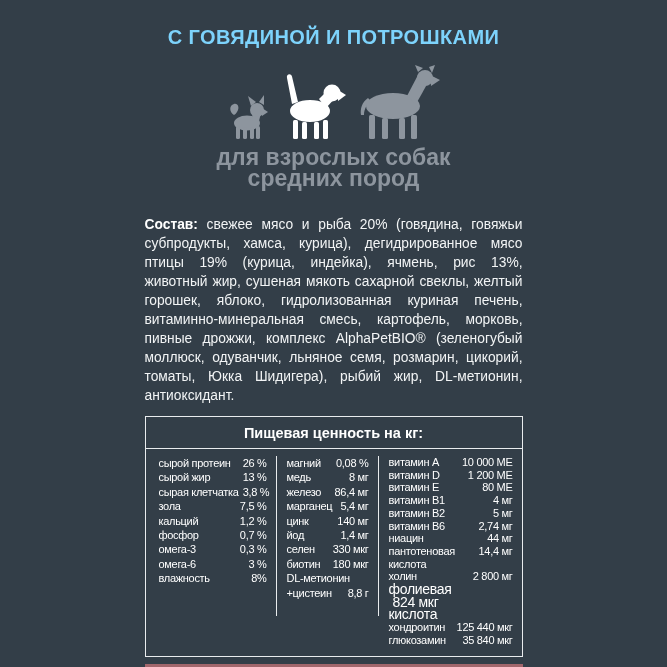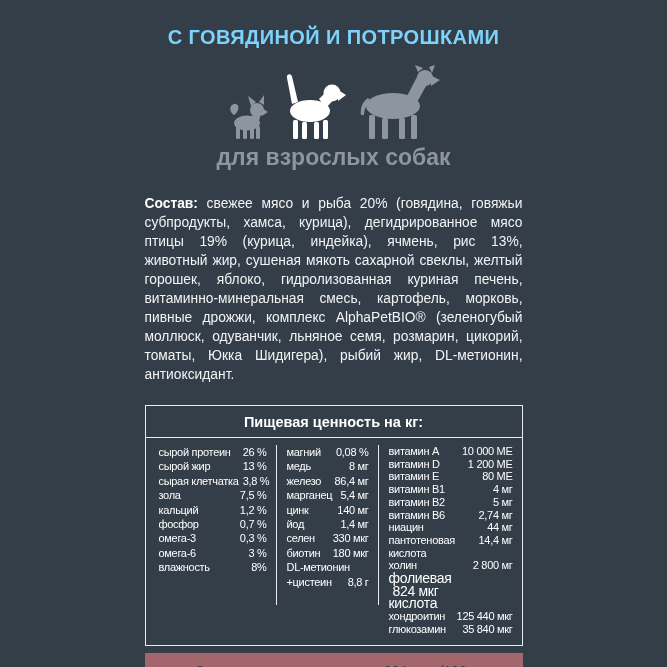--- a/index.html
+++ b/index.html
@@ -44,21 +44,21 @@
     margin-top: 26px;
     font-size: 13.8px;
     line-height: 19px;
     text-align: justify;
     color: #f2f4f5;
     word-spacing: 1px;
   }
   .composition b { color: #ffffff; margin-top: 31px; }
 
   .nutrition-box {
-    margin-top: 21px;
+    margin-top: 11px;
     width: 378px;
     border: 1px solid #e9ecee;
   }
   .nut-header {
     text-align: center;
     font-size: 14.5px;
     font-weight: bold;
     padding: 8px 0 7px;
     border-bottom: 1px solid #e9ecee;
   }
@@ -156,20 +156,21 @@
           <circle cx="138" cy="26" r="16"></circle>
           <polygon points="124,14 118,0 134,6"></polygon>
           <polygon points="146,4 158,0 152,16"></polygon>
           <polygon points="148,20 168,30 150,42"></polygon>
         </g>
       </svg>
     </div>
 
     <div class="subtitle">
       <div>для взрослых собак</div>
+      <div>средних пород</div>
     </div>
 
     <p class="composition"><b>Состав:</b> <span>свежее мясо и рыба 20% (говядина, говяжьи субпродукты, хамса, курица), дегидрированное мясо птицы 19% (курица, индейка), ячмень, рис 13%, животный жир, сушеная мякоть сахарной свеклы, желтый горошек, яблоко, гидролизованная куриная печень, витаминно-минеральная смесь, картофель, морковь, пивные дрожжи, комплекс AlphaPetBIO® (зеленогубый моллюск, одуванчик, льняное семя, розмарин, цикорий, томаты, Юкка Шидигера), рыбий жир, DL-метионин, антиоксидант.</span></p>
 
     <div class="nutrition-box">
       <div class="nut-header">Пищевая ценность на кг:</div>
       <div class="nut-body">
         <div class="nut-col c1">
             <div class="nut-row">
               <span class="nl">сырой протеин</span>

